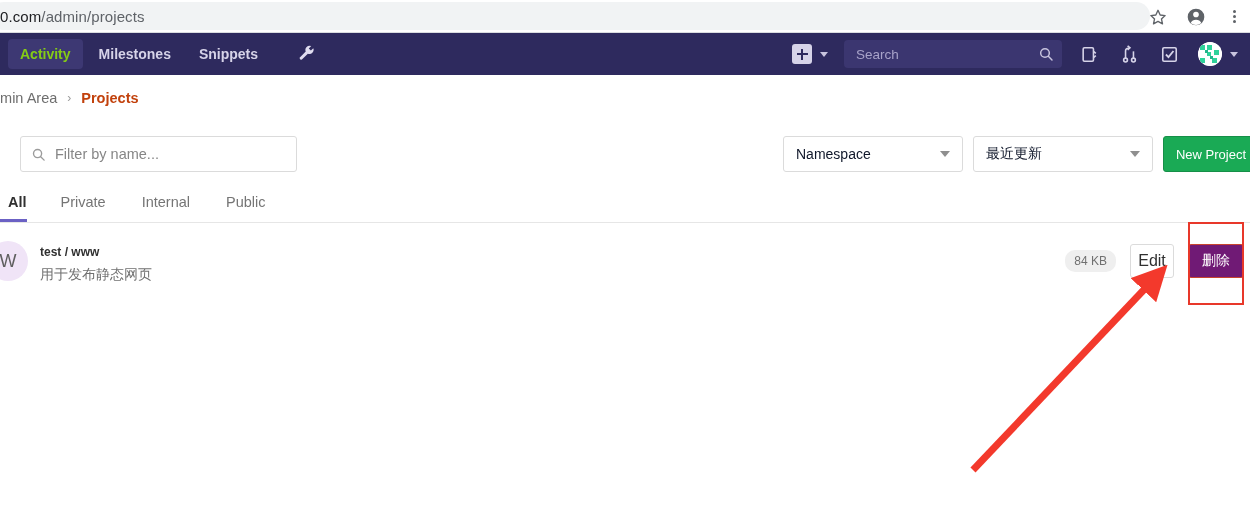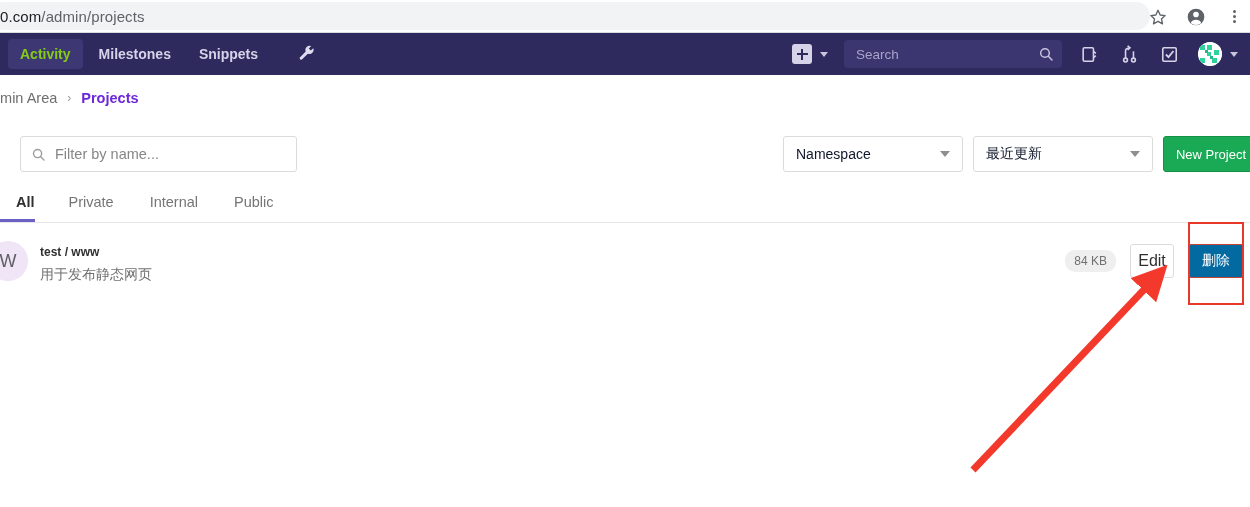--- a/index.html
+++ b/index.html
@@ -88,21 +88,21 @@
     background: #ffffff; overflow: hidden; position: relative;
   }
 
   
   .breadcrumb {
     position: absolute; top: 75px; left: 0; width: 1250px; height: 46px;
     display: flex; align-items: center; background: #ffffff;
   }
   .bc-link { color: #6e6e6e; font-size: 14.5px; margin-left: -8px; }
   .bc-sep { color: #9a9a9a; font-size: 12px; margin: 0 10px; }
-  .bc-current { color: #6d28d9; font-size: 14.5px; font-weight: bold; }
+  .bc-current { color: #c2410c; font-size: 14.5px; font-weight: bold; }
 
   
   .filter-row {
     position: absolute; top: 136px; left: 0; width: 1250px; height: 36px; margin-left: 28px;
   }
   .filter-input {
     position: absolute; left: -8px; top: 0; width: 277px; height: 36px;
     border: 1px solid #dbdbdb; border-radius: 3px; background: #ffffff;
     display: flex; align-items: center; padding-left: 10px;
   }
@@ -129,21 +129,21 @@
 
   
   .tabs {
     position: absolute; top: 186px; left: 0; width: 1250px; height: 36px;
     display: flex; align-items: flex-start;
   }
   .tab {
     font-size: 14.5px; color: #757575; padding: 0 18px; line-height: 32px;
     position: relative; cursor: pointer; white-space: nowrap;
   }
-  .tab:first-child { padding-left: 16px; padding-right: 16px; }
+  .tab:first-child { padding-left: 8px; padding-right: 16px; }
   .tab.active { color: #303030; font-weight: bold; }
   .tab.active::after {
     content: ""; position: absolute; left: 0; right: 16px; bottom: -4px;
     height: 3px; background: #6b61c4;
   }
   .tabs-divider {
     position: absolute; top: 222px; left: 0; width: 1250px; height: 1px; background: #e6e6e6;
   }
 
   
@@ -169,21 +169,21 @@
     background: #efefef; color: #707070; font-size: 12px;
     border-radius: 10px; padding: 4px 9px; margin-right: 14px;
   }
   .btn-edit {
     width: 44px; height: 34px; border: 1px solid #dbdbdb; border-radius: 3px;
     background: #ffffff; color: #303030; font-size: 16px;
     display: flex; align-items: center; justify-content: center; cursor: pointer;
   }
   .btn-delete {
     width: 56px; height: 34px; border: 1px solid #c9452f; border-radius: 3px;
-    background: #0369a1; color: #ffffff; font-size: 14px;
+    background: #701a75; color: #ffffff; font-size: 14px;
     display: flex; align-items: center; justify-content: center; margin-left: 14px; cursor: pointer;
   }
 
   
   .anno-box {
     position: absolute; left: 1188px; top: 222px; width: 56px; height: 83px;
     border: 2px solid #e8382a; pointer-events: none;
   }
   .anno-arrow { position: absolute; left: 0; top: 0; width: 1250px; height: 507px; pointer-events: none; }
 </style>

